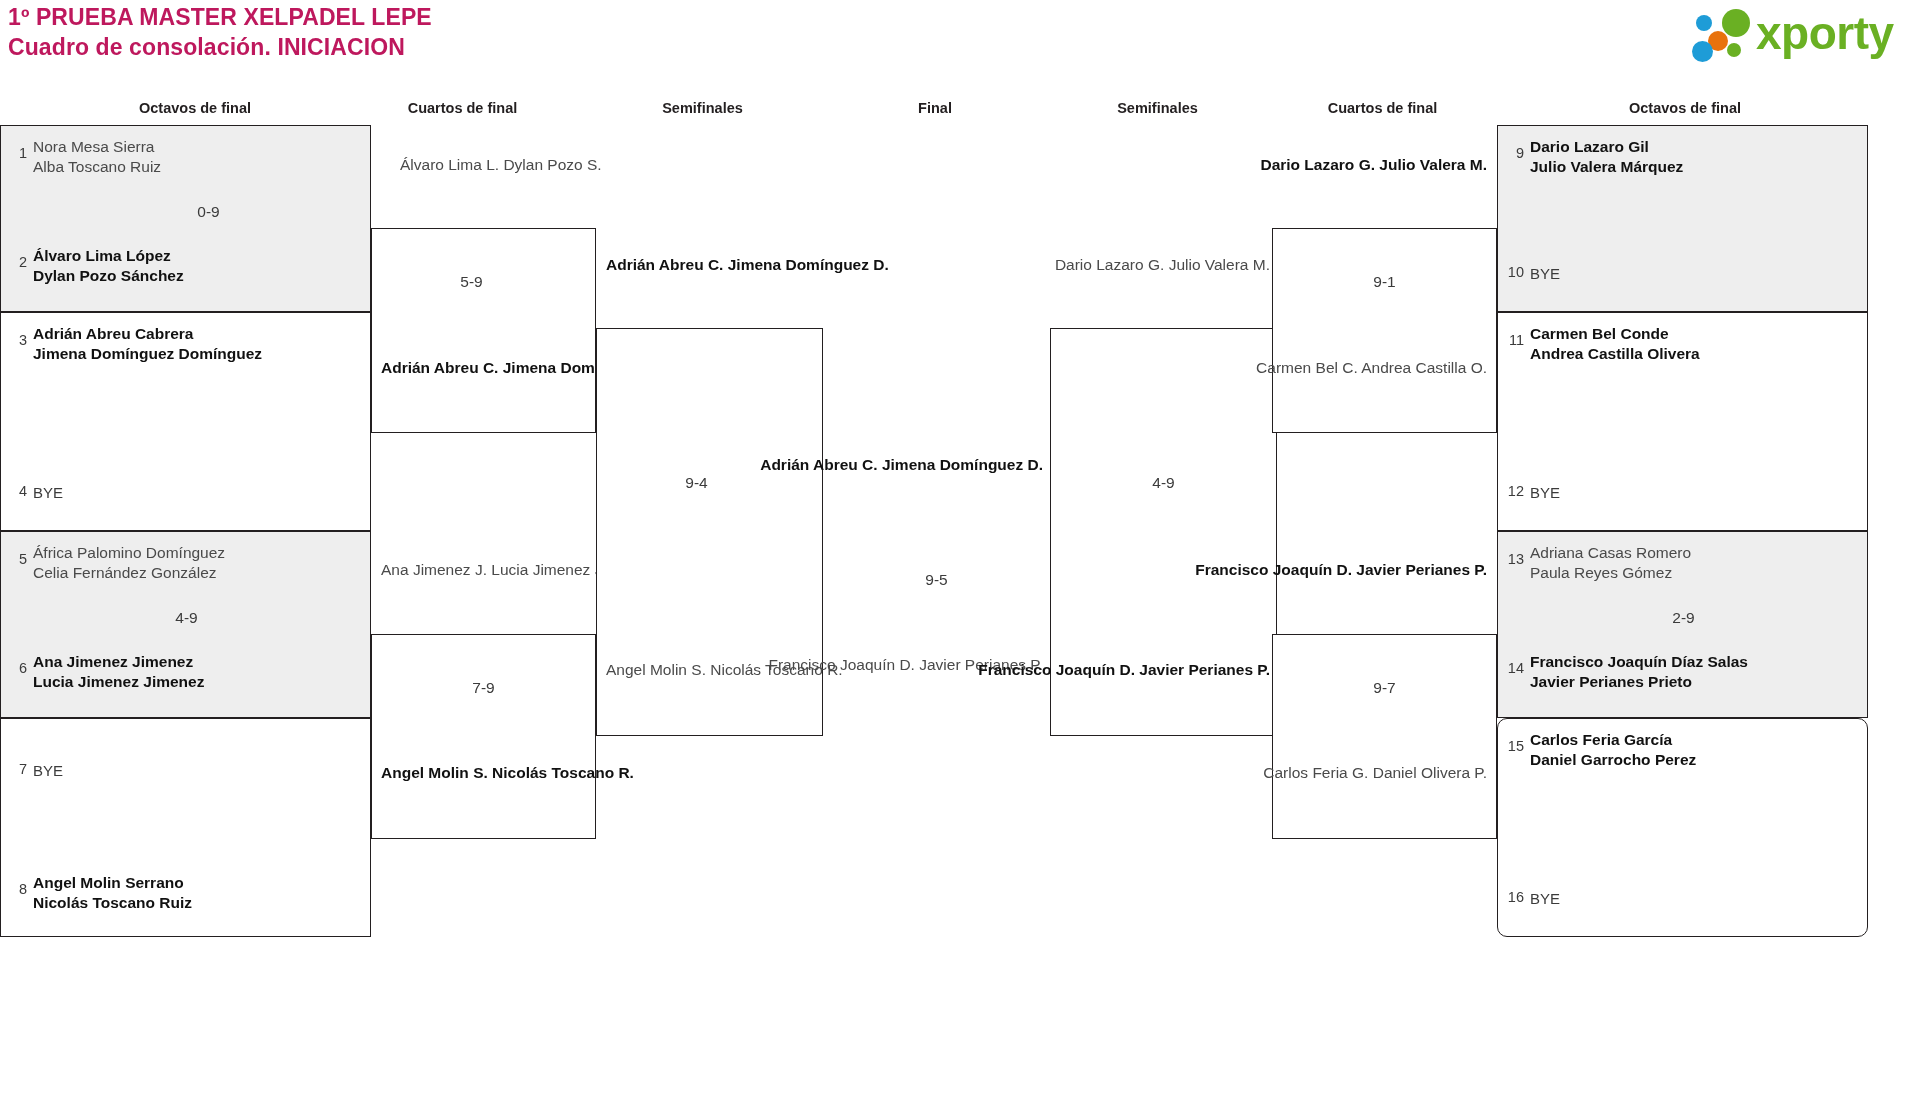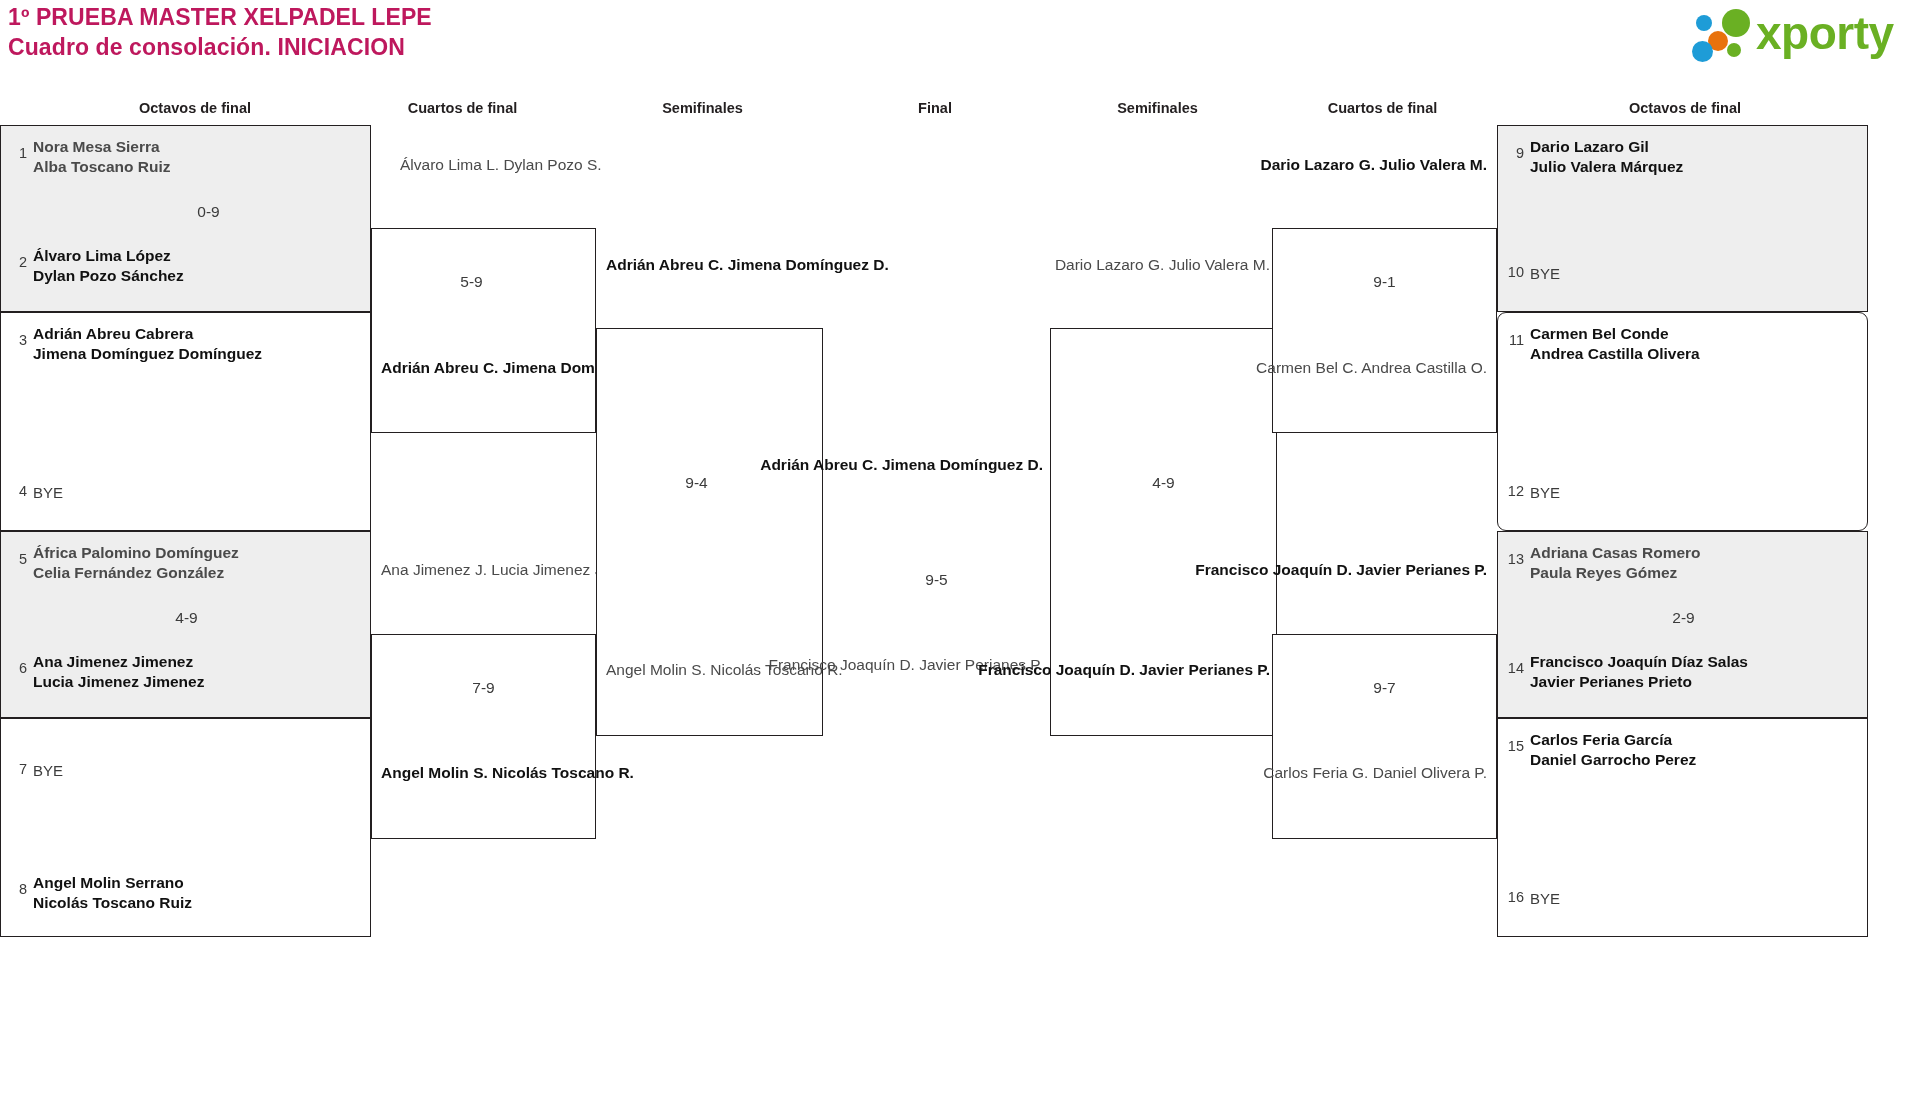--- a/index.html
+++ b/index.html
@@ -96,21 +96,21 @@
     padding-top: 8px;
     font-weight: normal;
   }
   .names {
     flex: 1 1 auto;
     font-size: 15.5px;
     line-height: 19.5px;
     white-space: nowrap;
   }
   .names .n2 { display: block; }
-  .slot.loser .names { color: #4a4a4a; font-weight: bold; }
+  .slot.loser .names { color: #4a4a4a; font-weight: normal; }
   .slot.winner .names { color: #111111; font-weight: bold; }
   .slot.bye .names { color: #3b3b3b; font-weight: normal; font-size: 15px; line-height: 19.5px;}
   .slot.bye .seed { padding-top: 0px; }
 
   
   .label {
     position: absolute;
     font-size: 15.5px;
     line-height: 19.5px;
     white-space: nowrap;
@@ -314,21 +314,21 @@
   </div>
   <div class="score" style="left:0; top:76px; width:371px;"></div>
   <div class="slot bye" style="top:138px;">
     <span class="seed">10</span>
     <span class="names">
       <span>BYE</span>
     </span>
   </div>
 </div>
 
-<div class="box" style="left:1497px; top:312px; width:371px; height:219px;border-radius:9px;">
+<div class="box" style="left:1497px; top:312px; width:371px; height:219px;">
   <div class="slot winner" style="top:11px;">
     <span class="seed">11</span>
     <span class="names">
       <span>Carmen Bel Conde</span>
       <span class="n2">Andrea Castilla Olivera</span>
     </span>
   </div>
   <div class="score" style="left:0; top:96px; width:371px;"></div>
   <div class="slot bye" style="top:170px;">
     <span class="seed">12</span>
@@ -349,21 +349,21 @@
   <div class="score" style="left:0; top:76px; width:371px;">2-9</div>
   <div class="slot winner" style="top:120px;">
     <span class="seed">14</span>
     <span class="names">
       <span>Francisco Joaquín Díaz Salas</span>
       <span class="n2">Javier Perianes Prieto</span>
     </span>
   </div>
 </div>
 
-<div class="box" style="left:1497px; top:718px; width:371px; height:219px;">
+<div class="box" style="left:1497px; top:718px; width:371px; height:219px;border-radius:10px;">
   <div class="slot winner" style="top:11px;">
     <span class="seed">15</span>
     <span class="names">
       <span>Carlos Feria García</span>
       <span class="n2">Daniel Garrocho Perez</span>
     </span>
   </div>
   <div class="score" style="left:0; top:110px; width:371px;"></div>
   <div class="slot bye" style="top:170px;">
     <span class="seed">16</span>

